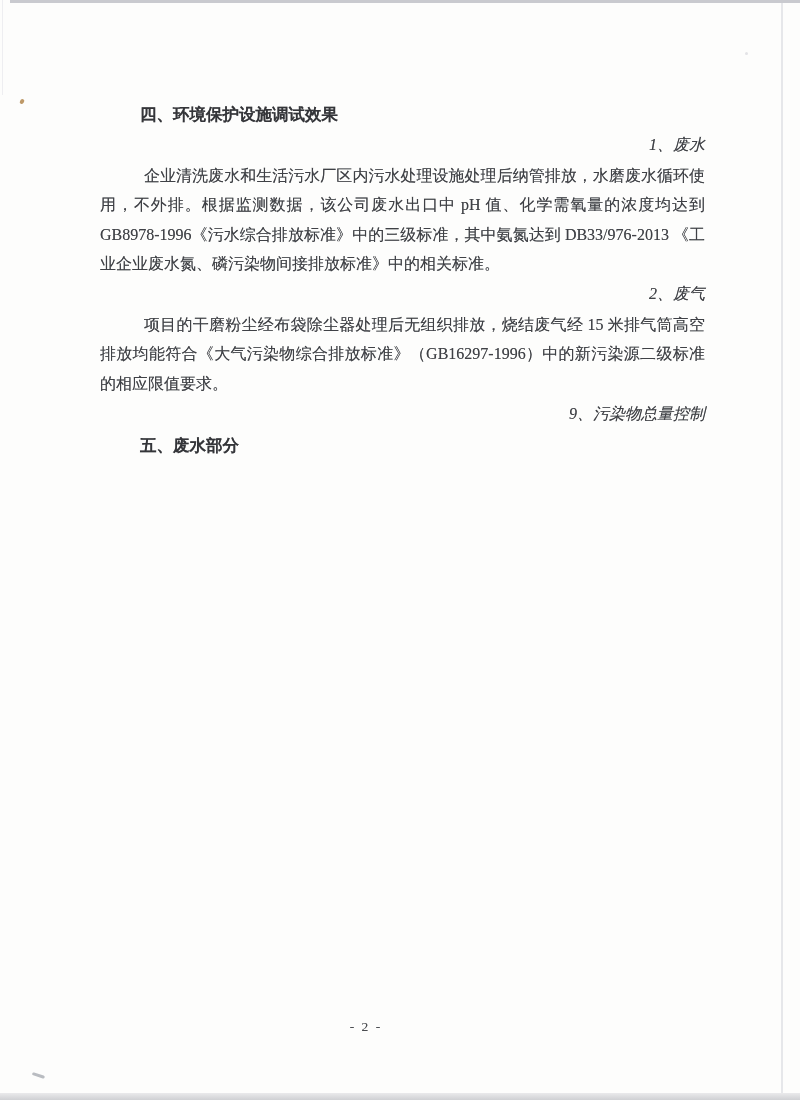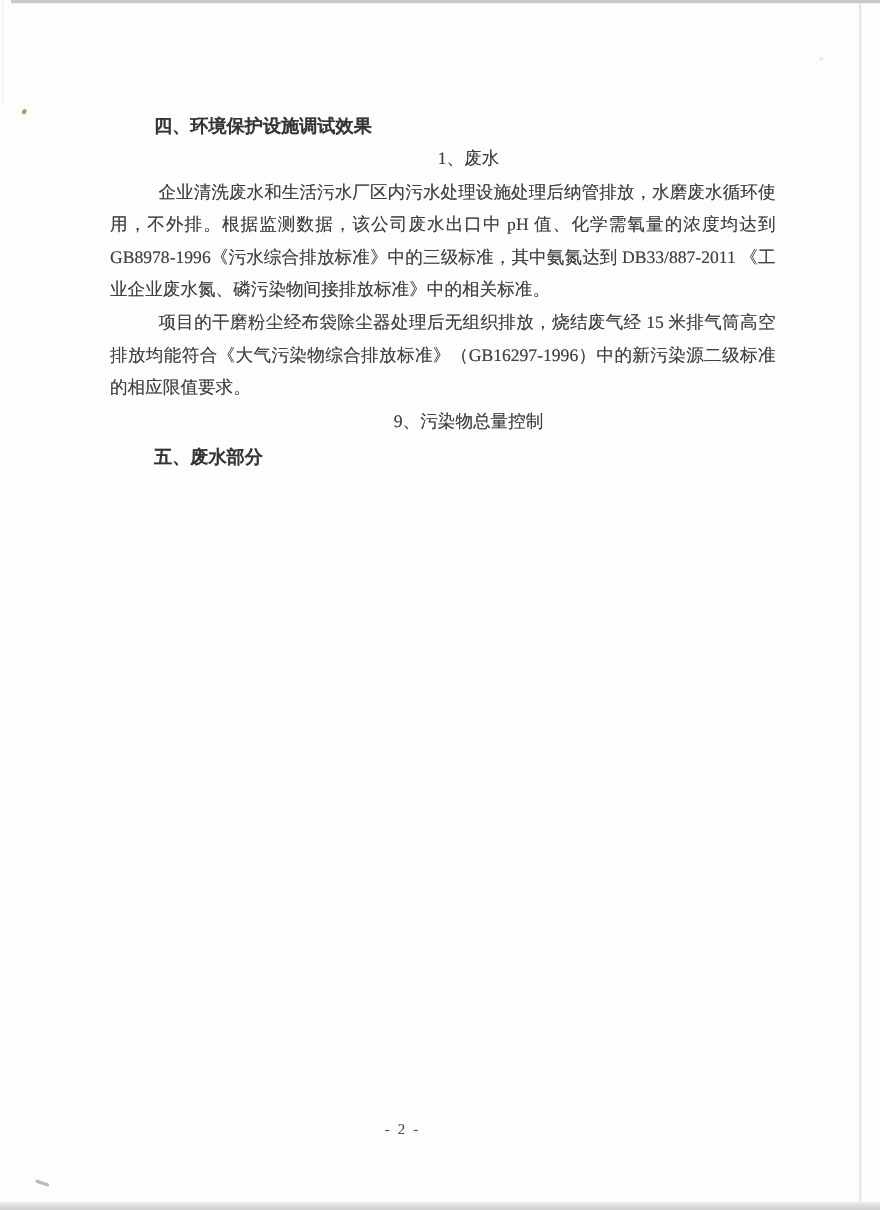--- a/index.html
+++ b/index.html
@@ -80,21 +80,22 @@
     font-weight: 700;
     color: #343539;
     text-indent: 40px;
     margin: 3px 0 1px 0;
     font-size: 16.5px;
     text-align: left;
   }
   .sec-subheading {
     text-indent: 47px;
     margin: 1px 0 0 0;
-    text-align: center;
+    text-align: right;
+    font-style: italic;
   }
   .sec-paragraph {
     text-indent: 44px;
     margin: 1px 0 0 0;
   }
   .page-footer {
     position: absolute;
     top: 1019px;
     left: 326px;
     width: 80px;
@@ -106,21 +107,22 @@
   }
 </style>
 </head>
 <body>
 
 <div class="scan-root">
 
   <div class="doc-content" id="doc-content">
       <div class="sec-heading">四、环境保护设施调试效果</div>
       <div class="sec-subheading">1、废水</div>
-      <div class="sec-paragraph">企业清洗废水和生活污水厂区内污水处理设施处理后纳管排放，水磨废水循环使用，不外排。根据监测数据，该公司废水出口中 pH 值、化学需氧量的浓度均达到 GB8978-1996《污水综合排放标准》中的三级标准，其中氨氮达到 DB33/887-2011 《工业企业废水氮、磷污染物间接排放标准》中的相关标准。</div>
+      <div class="sec-paragraph">企业清洗废水和生活污水厂区内污水处理设施处理后纳管排放，水磨废水循环使用，不外排。根据监测数据，该公司废水出口中 pH 值、化学需氧量的浓度均达到 GB8978-1996《污水综合排放标准》中的三级标准，其中氨氮达到 DB33/976-2013 《工业企业废水氮、磷污染物间接排放标准》中的相关标准。</div>
+      <div class="sec-subheading">2、废气</div>
       <div class="sec-paragraph">项目的干磨粉尘经布袋除尘器处理后无组织排放，烧结废气经 15 米排气筒高空排放均能符合《大气污染物综合排放标准》（GB16297-1996）中的新污染源二级标准的相应限值要求。</div>
       <div class="sec-subheading">9、污染物总量控制</div>
       <div class="sec-heading">五、废水部分</div>
     </div>
 
   <div class="page-footer">
     <span>- 2 -</span>
   </div>
 
   <div class="edge-top"></div>

